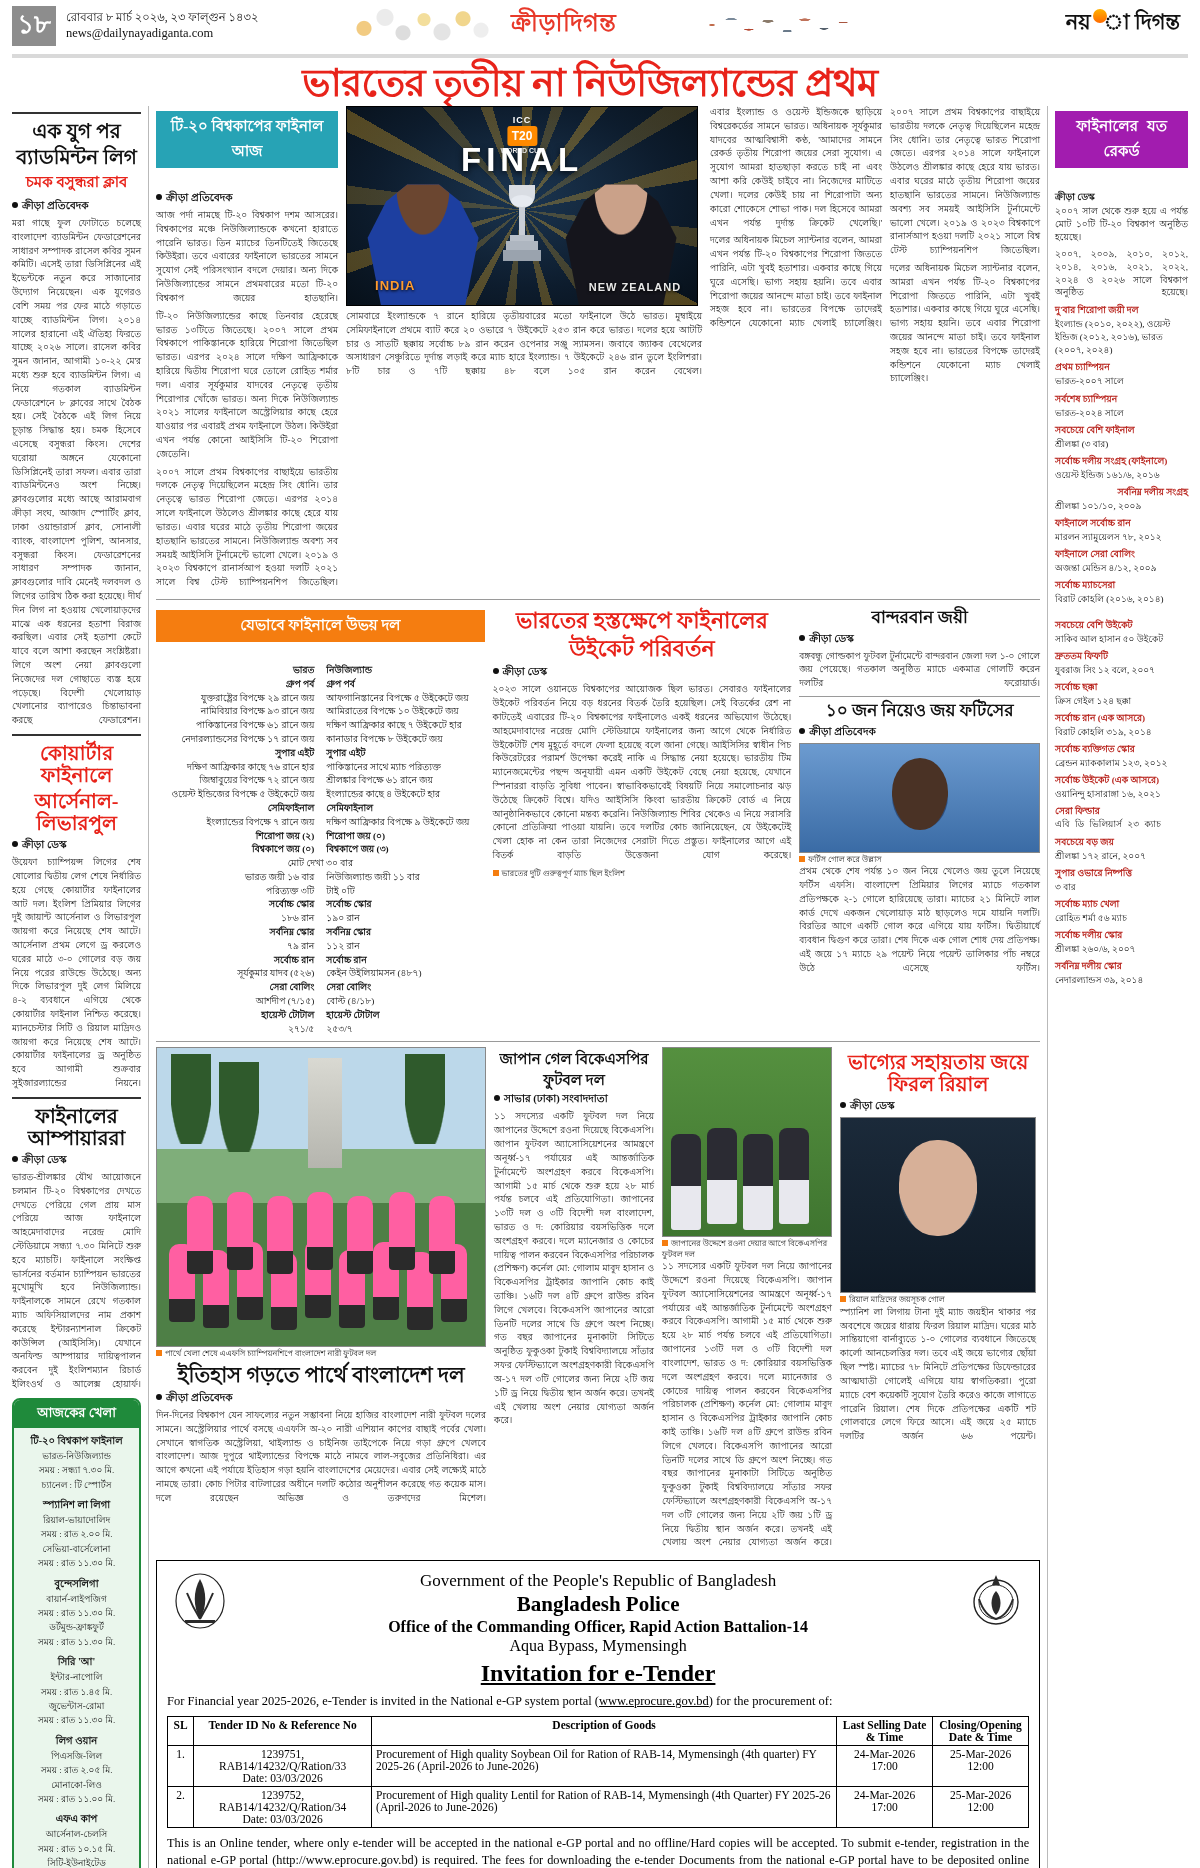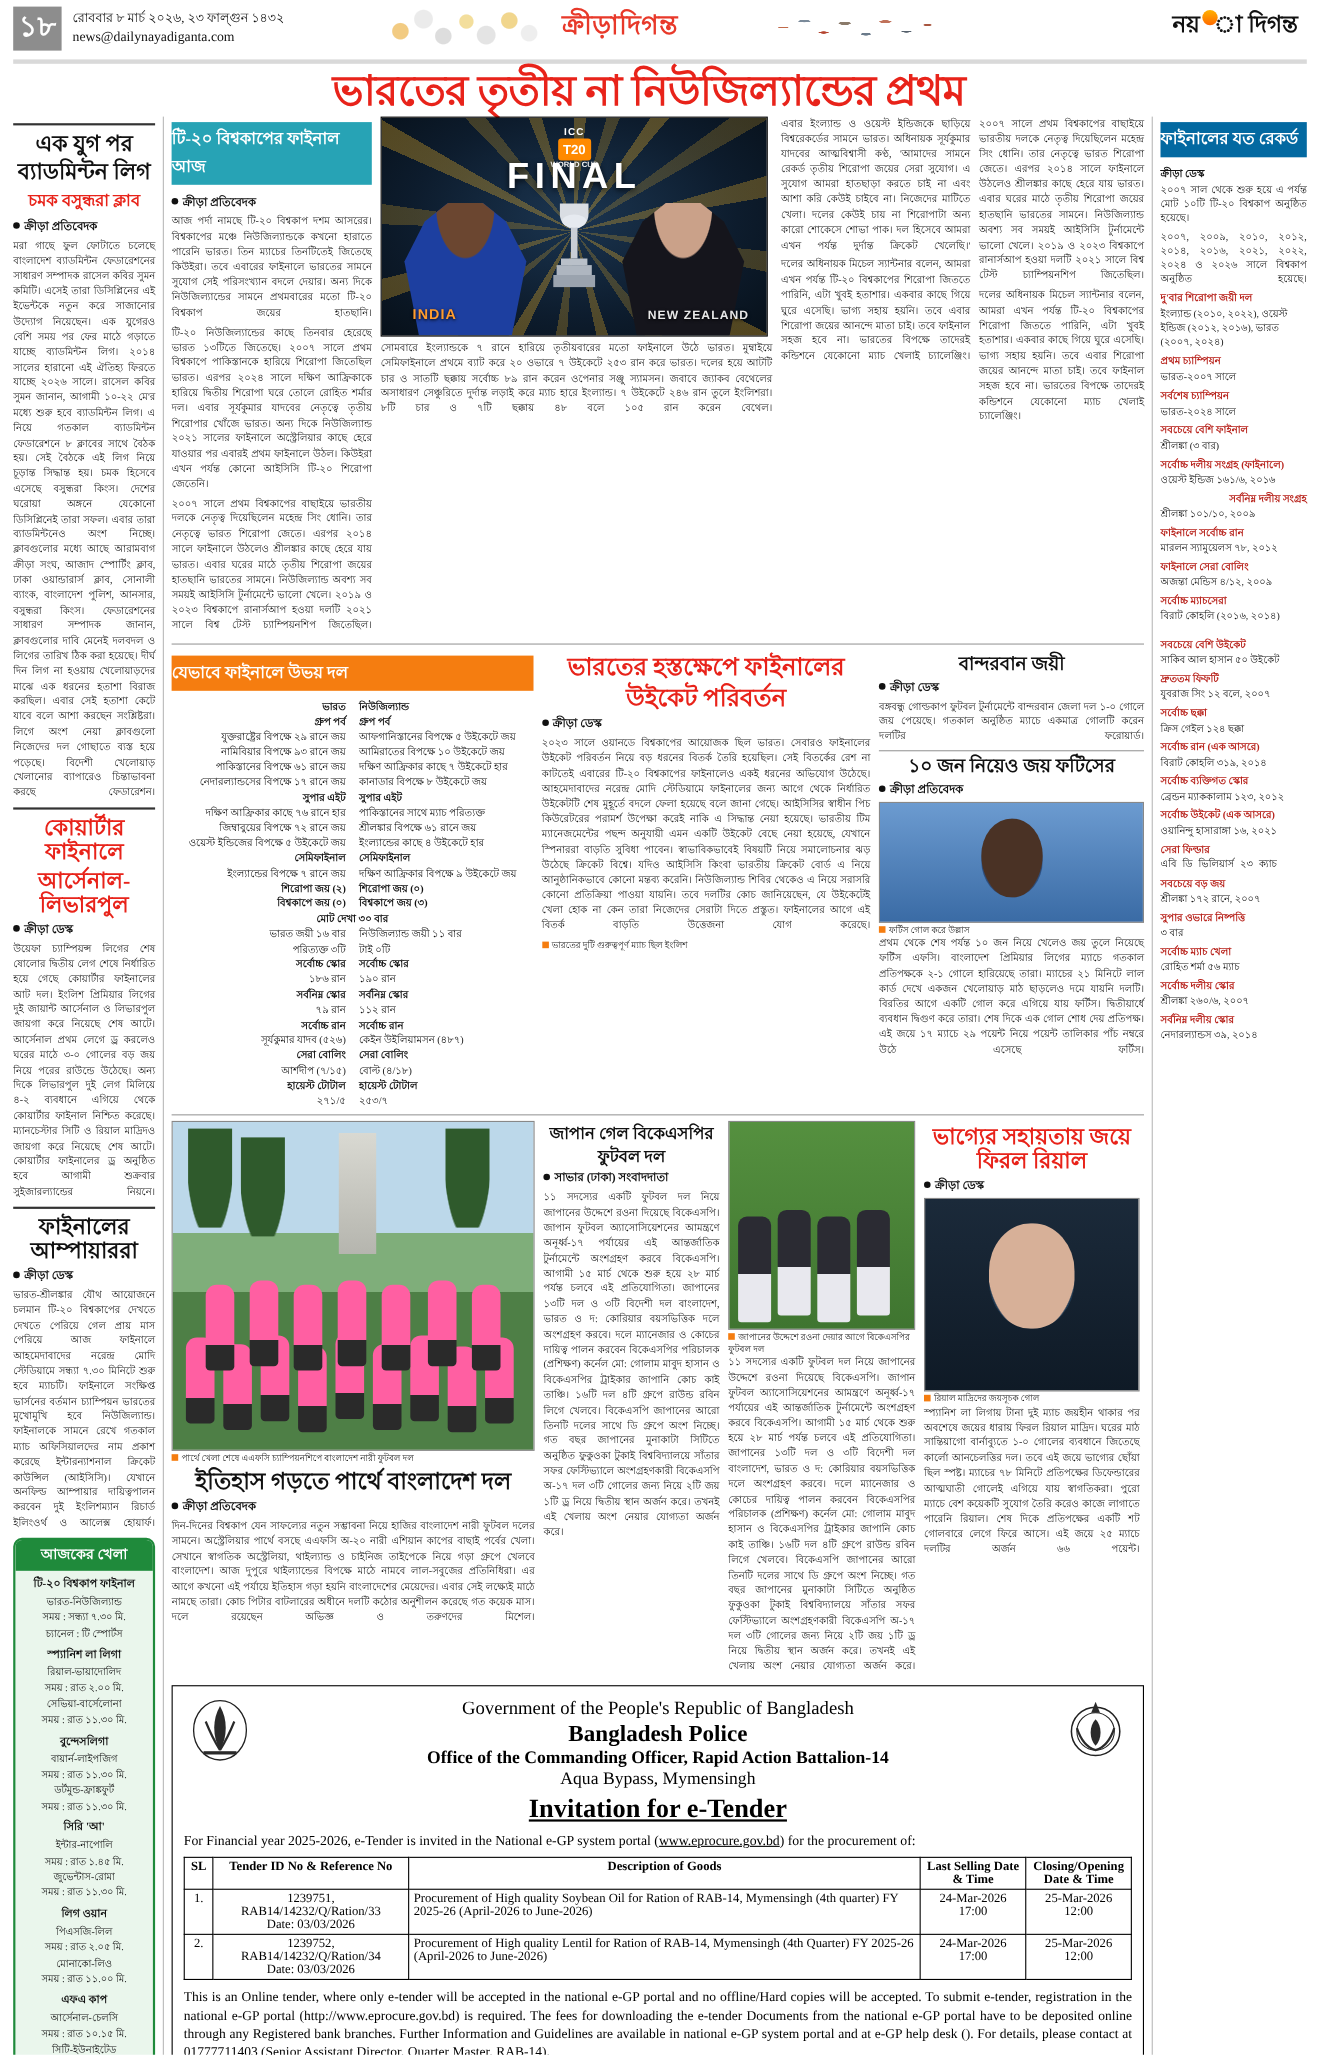--- a/index.html
+++ b/index.html
@@ -98,26 +98,26 @@
     background:#111; margin-right:4px; position:relative; top:-1px; }
 
   .body-bn {
     font-size:9.1px; line-height:1.52; text-align:justify;
     text-align-last:justify; color:#1a1a1a; margin:0 0 4px;
     word-spacing:.5px;
   }
   .body-bn.tight { line-height:1.42; }
 
   .bar {
-    color:#fff; font-weight:bold; 
-    font-size:15px; padding:3px 0 4px; margin:5px 0 8px;
+    color:#fff; font-weight:bold; text-align:center;
+    font-size:15px; padding:3px 0 4px; margin:5px 0 22px;
   }
   .bar.teal   { background:#27a3b5; }
   .bar.orange { background:#f57d10; }
-  .bar.dark   { background:#0369a1; }
+  .bar.dark   { background:#a21caf;font-family:Liberation Mono, monospace; }
 
   hr.thin { border:0; border-top:1px solid #9a9a9a; margin:5px 0; }
   hr.thick { border:0; border-top:2px solid #333; margin:6px 0; }
 
   
   .poster {
     width:352px; height:200px; position:relative; overflow:hidden;
     background:radial-gradient(ellipse at 50% 45%, #1b3550 0%, #0d1c2d 60%, #071019 100%);
     border:1px solid #000;
   }
@@ -186,21 +186,21 @@
   .poster .label.l { left:28px; color:#ff9c2e; }
   .poster .label.r { right:16px; color:#e8e8e8; font-size:11px;padding-left:47px; }
 
   
   .two-col-table { display:flex; font-size:9.2px; line-height:1.5; }
   .two-col-table > div { flex:1; padding:0 6px; }
   .tct-left { text-align:right; }
   .tct-right { text-align:left; }
   .tct-head { font-weight:bold; }
   .center-small { text-align:center; font-size:9.2px; line-height:1.5; }
-  .center-small b { font-weight:bold; }
+  .center-small b { font-weight:normal; }
 
   
   .photo { position:relative; overflow:hidden; border:1px solid #888; }
   .cap {
     font-size:8px; color:#222; padding:2px 0 0; line-height:1.3;
   }
   .cap .sq { display:inline-block; width:6px; height:6px; background:#f57d10; margin-right:3px; }
 
   .ph-team {
     height:300px;

